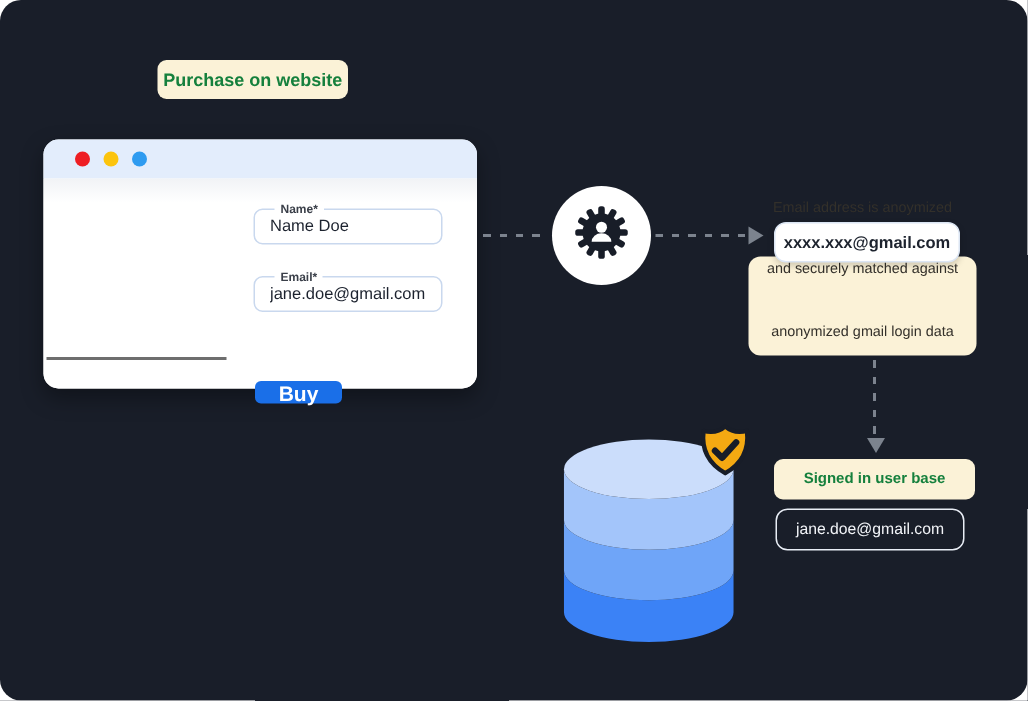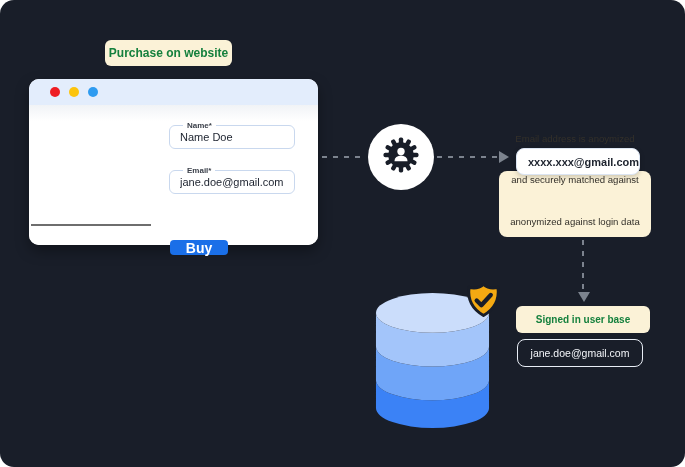--- a/index.html
+++ b/index.html
@@ -12,21 +12,21 @@
   .cream-badge{
     position:absolute;background:#FBF2D7;border-radius:6px;
     display:flex;align-items:center;justify-content:center;
     color:#15803d;font-weight:bold;
   }
   .badge-purchase{left:105px;top:40px;width:127px;height:26px;font-size:12px;}
   .badge-signed{left:516px;top:306px;width:134px;height:27px;font-size:10px;}
 
   
   .browser{
-    position:absolute;left:29px;top:79px;width:289px;height:166px;
+    position:absolute;left:29px;top:93px;width:289px;height:166px;
     background:#ffffff;border-radius:10px;box-shadow:0 6px 14px rgba(0,0,0,.35);
   }
   .browser-header{
     position:absolute;left:0;top:0;right:0;height:26px;background:#E3EDFC;
     border-radius:10px 10px 0 0;display:flex;align-items:center;gap:9px;
     padding-left:21px;
   }
   .dot{width:10px;height:10px;border-radius:50%;}
   .dot-red{background:#EE1D23;}
   .dot-yellow{background:#FCC40D;}
@@ -72,21 +72,21 @@
 
   
   .gear-circle{
     position:absolute;left:368px;top:124px;width:66px;height:66px;border-radius:50%;
     background:#ffffff;display:flex;align-items:center;justify-content:center;
   }
 
   
   .email-pill{
     position:absolute;left:516px;top:148px;width:124px;height:27px;background:#ffffff;
-    border:1px solid #DBE5F3;border-radius:8px;display:flex;align-items:center;justify-content:flex-end;
+    border:1px solid #DBE5F3;border-radius:8px;display:flex;align-items:center;justify-content:center;
     font-size:11px;font-weight:bold;color:#1D232E;z-index:3;box-shadow:0 2px 5px rgba(0,0,0,.18);
   }
   .note-box{
     position:absolute;left:499px;top:171px;width:152px;height:66px;background:#FBF2D7;
     border-radius:8px;z-index:2;display:flex;flex-direction:column;justify-content:flex-end;
     align-items:center;padding:0 4px 8px 4px;gap:27px;
   }
   .note-box .note-line{
     display:block;font-size:9.6px;line-height:14.5px;color:#33302A;text-align:center;white-space:nowrap;
   }
@@ -155,21 +155,21 @@
   <div class="hdash dash2"></div>
   <div class="arrow-right"></div>
 
   <div class="email-pill">
     <span>xxxx.xxx@gmail.com</span>
   </div>
 
   <div class="note-box">
     <span class="note-line">Email address is anoymized</span>
     <span class="note-line">and securely matched against</span>
-    <span class="note-line">anonymized against login data</span>
+    <span class="note-line">anonymized gmail login data</span>
   </div>
 
   <div class="vdash"></div>
   <div class="arrow-down"></div>
 
   <div class="cream-badge badge-signed">
     <span>Signed in user base</span>
   </div>
 
   <div class="matched-pill">

